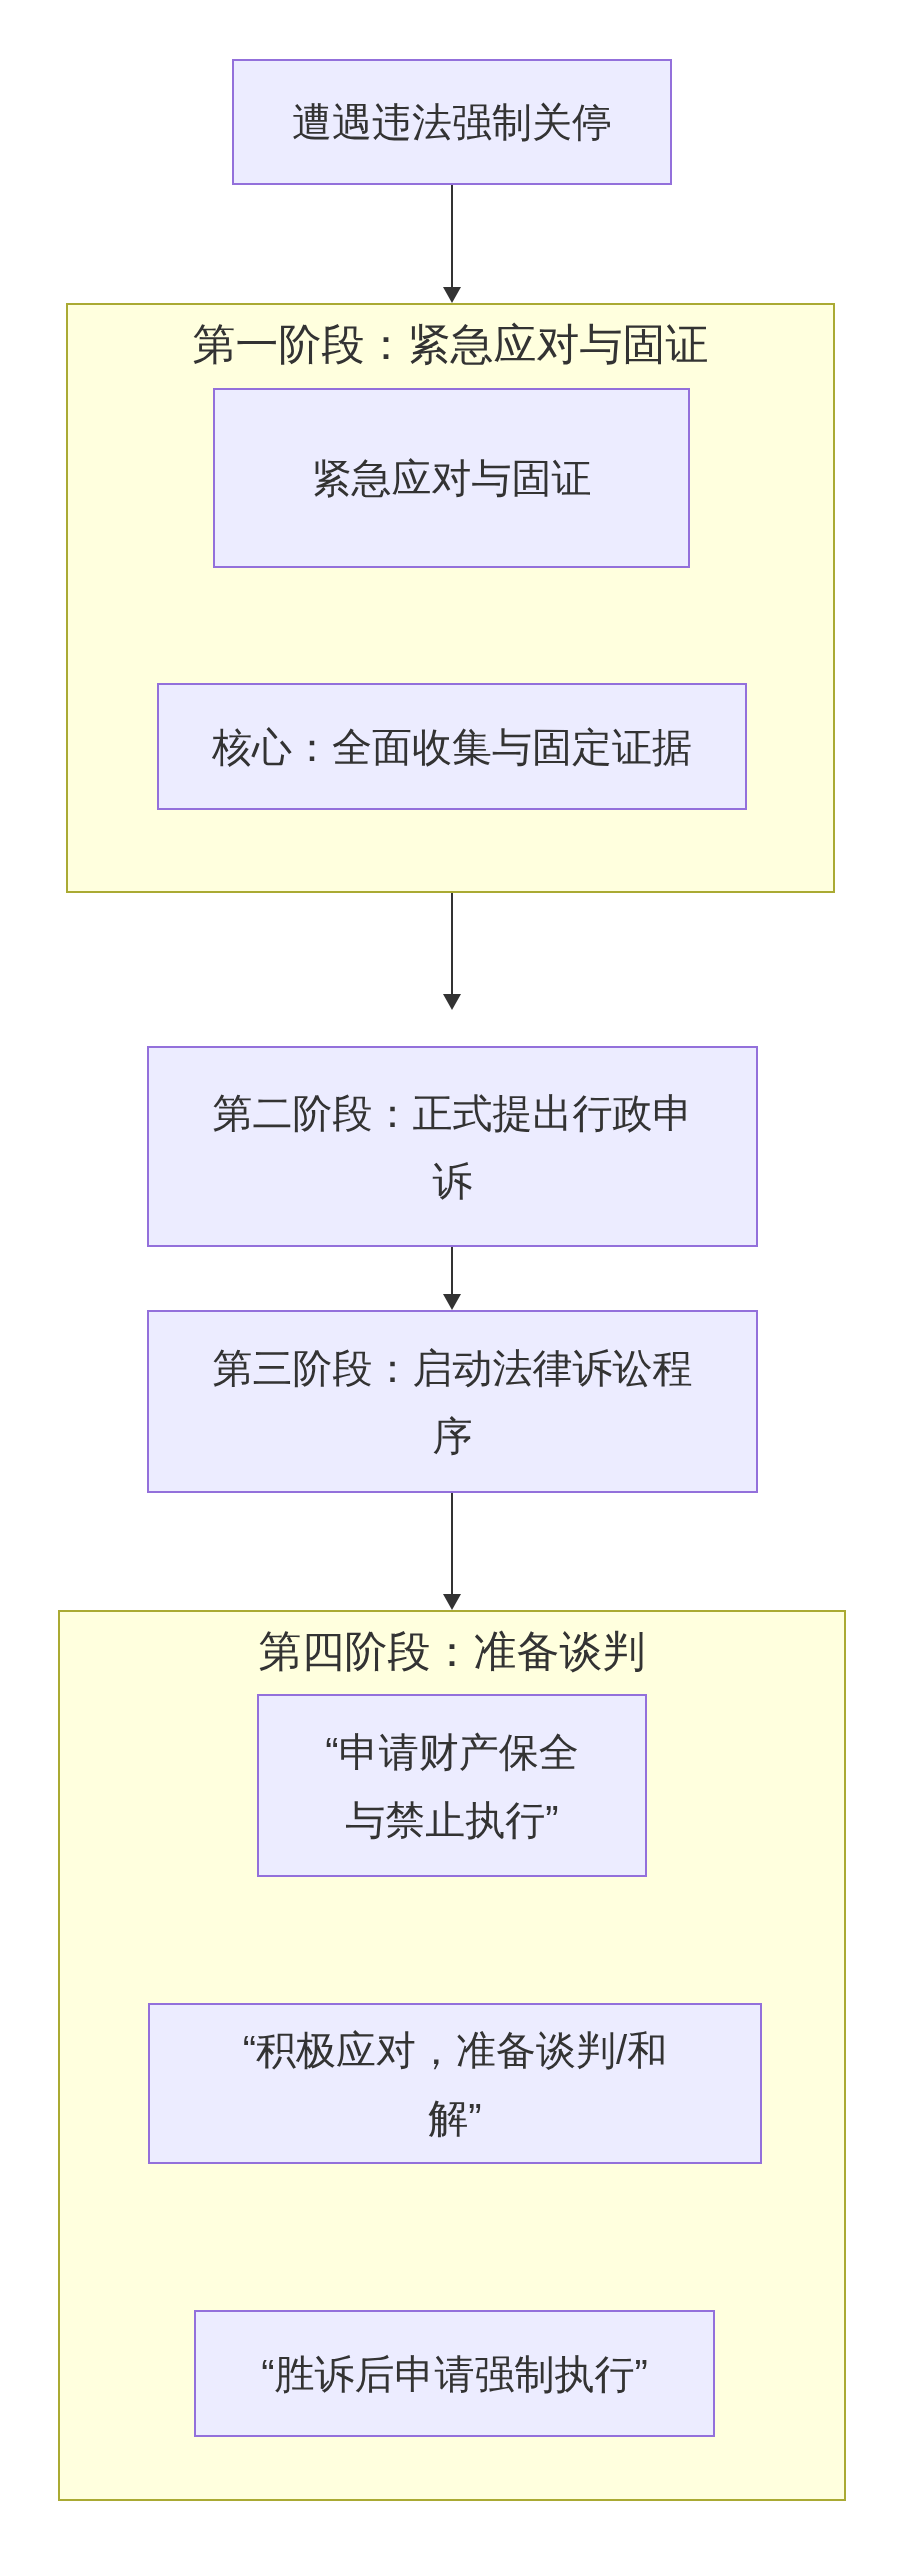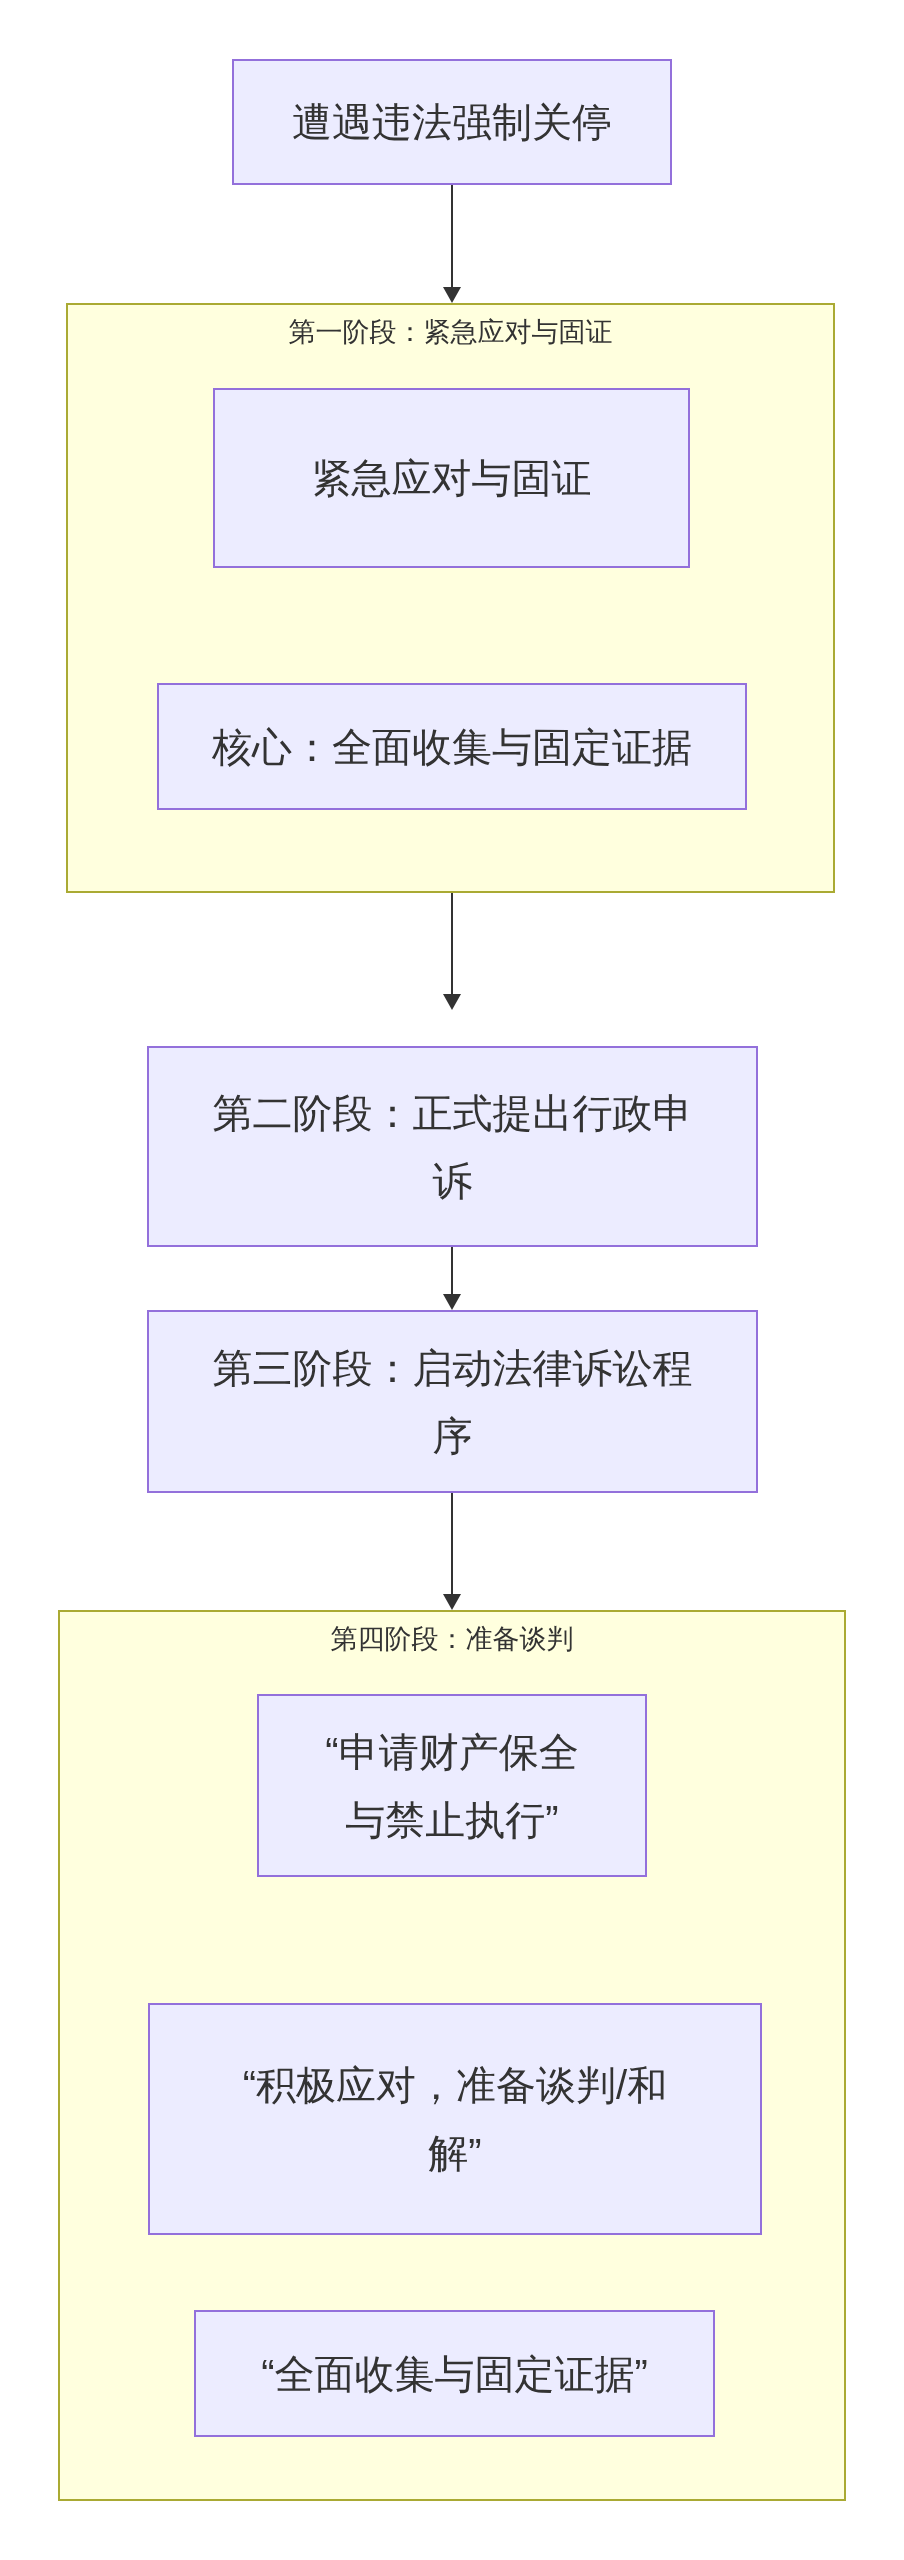--- a/index.html
+++ b/index.html
@@ -28,21 +28,21 @@
     position: absolute;
     background: var(--cluster-fill);
     border: 2.5px solid var(--cluster-border);
   }
   .cluster-title {
     position: absolute;
     left: 0;
     right: 0;
     top: 8px;
     text-align: center;
-    font-size: 27px;
+    font-size: 43px;
     line-height: 1.45;
     color: var(--text);
   }
   .node {
     position: absolute;
     background: var(--node-fill);
     border: 2.5px solid var(--node-border);
     display: flex;
     flex-direction: column;
     align-items: center;
@@ -83,21 +83,21 @@
   #cluster-1    { left: 66px;  top: 303px;  width: 769px; height: 590px; }
   #node-safety  { left: 213px; top: 388px;  width: 477px; height: 180px; }
   #node-evidence{ left: 157px; top: 683px;  width: 590px; height: 127px; justify-content: center; }
   #arrow-2      { left: 452px; top: 893px;  height: 117px; }
   #node-stage2  { left: 147px; top: 1010px; width: 611px; height: 201px; margin-top: 36px; }
   #arrow-3      { left: 452px; top: 1193px; height: 117px; }
   #node-stage3  { left: 147px; top: 1310px; width: 611px; height: 183px; }
   #arrow-4      { left: 452px; top: 1493px; height: 117px; }
   #cluster-2    { left: 58px;  top: 1610px; width: 788px; height: 891px; }
   #node-preserve{ left: 257px; top: 1694px; width: 390px; height: 183px; }
-  #node-respond { left: 148px; top: 2003px; width: 614px; height: 232px; }
+  #node-respond { left: 148px; top: 2003px; width: 614px; height: 161px; }
   #node-enforce { left: 194px; top: 2310px; width: 521px; height: 127px; }
 </style>
 </head>
 <body>
 
 <div class="canvas">
 
   <div class="cluster" id="cluster-1">
     <div class="cluster-title">第一阶段：紧急应对与固证</div>
   </div>
@@ -149,16 +149,16 @@
     <div>“申请财产保全</div>
     <div>与禁止执行”</div>
   </div>
 
   <div class="node" id="node-respond">
     <div>“积极应对，准备谈判/和</div>
     <div>解”</div>
   </div>
 
   <div class="node" id="node-enforce">
-    <div>“全面收集与固定证据”</div>
+    <div>“胜诉后申请强制执行”</div>
   </div>
 
 </div>
 
 </body></html>

